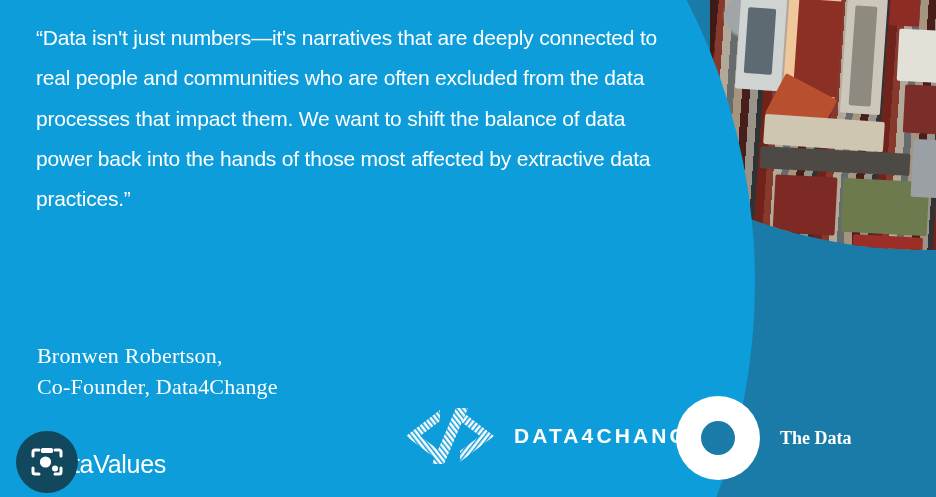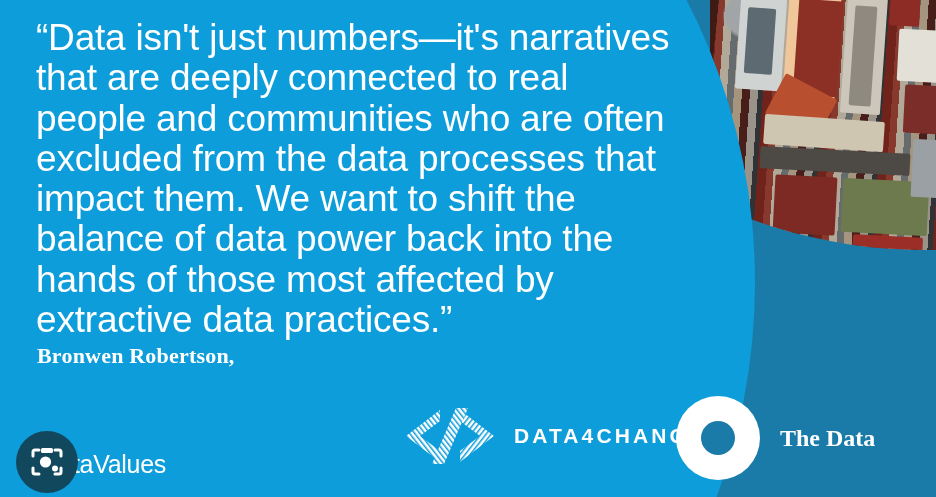--- a/index.html
+++ b/index.html
@@ -87,33 +87,33 @@
     background: #0d9dda;
   }
 
   
   .quote {
     position: absolute;
     left: 36px;
     top: 18px;
     width: 650px;
     color: #ffffff;
-    font-size: 37px;
+    font-size: 21px;
     line-height: 40.3px;
     font-weight: 400;
     letter-spacing: -0.2px;
   }
 
   .attrib {
     position: absolute;
     left: 37px;
     top: 340px;
     color: #ffffff;
     font-family: "Liberation Serif", serif;
-    font-weight: 700;
+    font-weight: 400;
     font-size: 22px;
     line-height: 31px;
     letter-spacing: .2px;
   }
   .attrib div { white-space: nowrap; }
 
   
   .datavalues {
     position: absolute;
     left: 28px;
@@ -186,21 +186,21 @@
     width: 34px;
     height: 34px;
     margin: -17px 0 0 -17px;
     border-radius: 50%;
     background: #1a7ba8;
   }
   .dvp-text {
     color: #ffffff;
     font-family: "Liberation Serif", serif;
     font-weight: 700;
-    font-size: 24px;
+    font-size: 18px;
     line-height: 25px;
     white-space: nowrap;
   }
 </style>
 </head>
 <body>
 
 <div id="card">
 
   <div class="layer">
@@ -229,20 +229,21 @@
     </div>
 
     <div class="bright-left"></div>
     <div class="bright-circle"></div>
   </div>
 
   <div class="quote">“Data isn't just numbers—it's narratives that are deeply connected to real people and communities who are often excluded from the data processes that impact them. We want to shift the balance of data power back into the hands of those most affected by extractive data practices.”</div>
 
   <div class="attrib">
     <div>Bronwen Robertson,</div>
+    <div>Co-Founder, Data4Change</div>
   </div>
 
   <div class="datavalues">#DataValues</div>
 
   <div class="shot-badge">
     <svg width="34" height="30" viewBox="0 0 34 30">
       <g fill="none" stroke="#ffffff" stroke-width="3" stroke-linecap="round">
         <path d="M3,9 L3,5 Q3,3 5,3 L9,3"></path>
         <path d="M25,3 L29,3 Q31,3 31,5 L31,9"></path>
         <path d="M31,21 L31,25 Q31,27 29,27 L25,27"></path>

